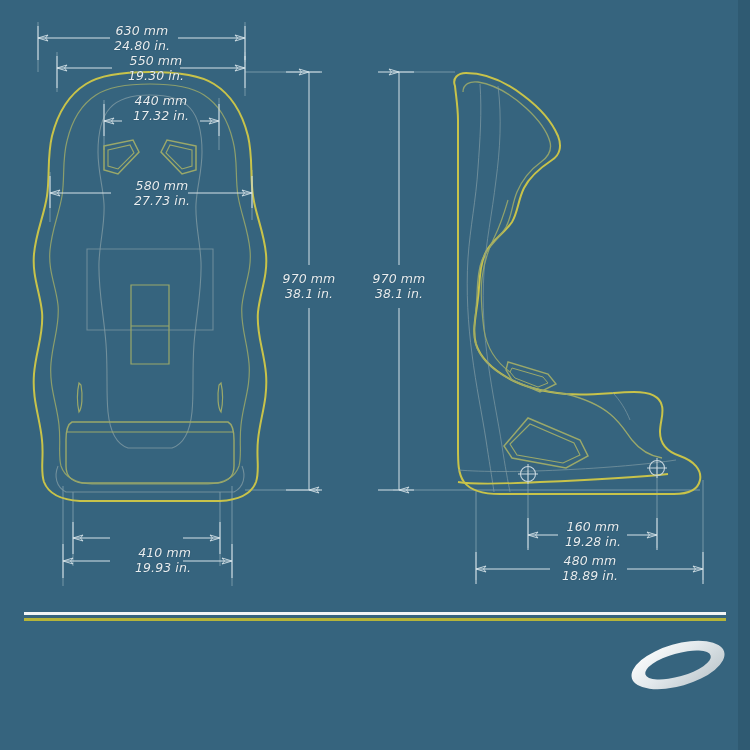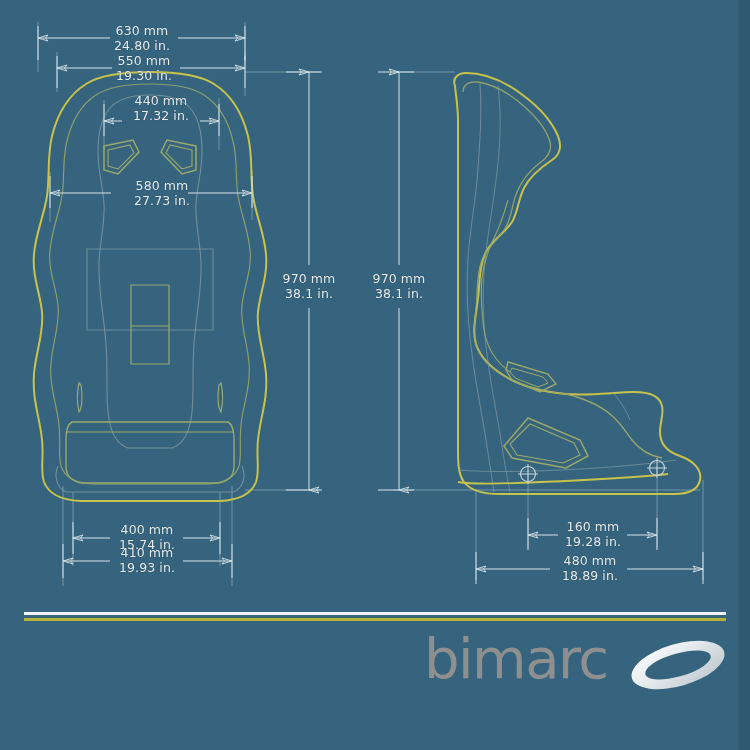--- a/index.html
+++ b/index.html
@@ -7,20 +7,21 @@
     padding: 0;
     background: #2f5a72;
   }
   #page {
     position: relative;
     width: 738px;
     height: 750px;
     background: #36647e;
     overflow: hidden;
     font-family: "DejaVu Sans", "Liberation Sans", sans-serif;
+    font-style: italic;
   }
   #drawing {
     position: absolute;
     left: 0; top: 0;
     width: 750px;
     height: 750px;
   }
   .dimtext {
     position: absolute;
     color: #e8eef1;
@@ -350,21 +351,21 @@
         <ellipse cx="50" cy="24" rx="34" ry="11.5" fill="#36647e"></ellipse>
       </g>
     </g>
   </svg>
 
   <div class="dimtext" style="left:98px;  top:24px;  width:88px;">
     <span class="mm">630 mm</span>
     <span class="in">24.80 in.</span>
   </div>
 
-  <div class="dimtext" style="left:100px; top:54px;  width:88px;">
+  <div class="dimtext" style="left:112px; top:54px;  width:88px;">
     <span class="mm">550 mm</span>
     <span class="in">19.30 in.</span>
   </div>
 
   <div class="dimtext" style="left:117px; top:94px; width:88px;">
     <span class="mm">440 mm</span>
     <span class="in">17.32 in.</span>
   </div>
 
   <div class="dimtext" style="left:118px; top:179px; width:88px;">
@@ -375,40 +376,33 @@
   <div class="dimtext" style="left:265px; top:272px; width:88px;">
     <span class="mm">970 mm</span>
     <span class="in">38.1 in.</span>
   </div>
 
   <div class="dimtext" style="left:355px; top:272px; width:88px;">
     <span class="mm">970 mm</span>
     <span class="in">38.1 in.</span>
   </div>
 
-  <div class="dimtext" style="left:103px; top:523px; width:88px;">
-    <span class="mm">400 mm</span>
-    <span class="in">15.74 in.</span>
-  </div>
-
-  <div class="dimtext" style="left:103px; top:546px; width:88px;">
+
+  <div class="dimtext" style="left:103px; top:546px; width:88px;text-align:right;">
     <span class="mm">410 mm</span>
     <span class="in">19.93 in.</span>
   </div>
 
   <div class="dimtext" style="left:549px; top:520px; width:88px;">
     <span class="mm">160 mm</span>
     <span class="in">19.28 in.</span>
   </div>
 
   <div class="dimtext" style="left:546px; top:554px; width:88px;">
     <span class="mm">480 mm</span>
     <span class="in">18.89 in.</span>
   </div>
 
   <div class="rule" id="rule-white"></div>
   <div class="rule" id="rule-yellow"></div>
 
-  <div id="logo-block">
-    <div id="logo-word">bimarc</div>
-  </div>
 
 </div>
 
 </body></html>

